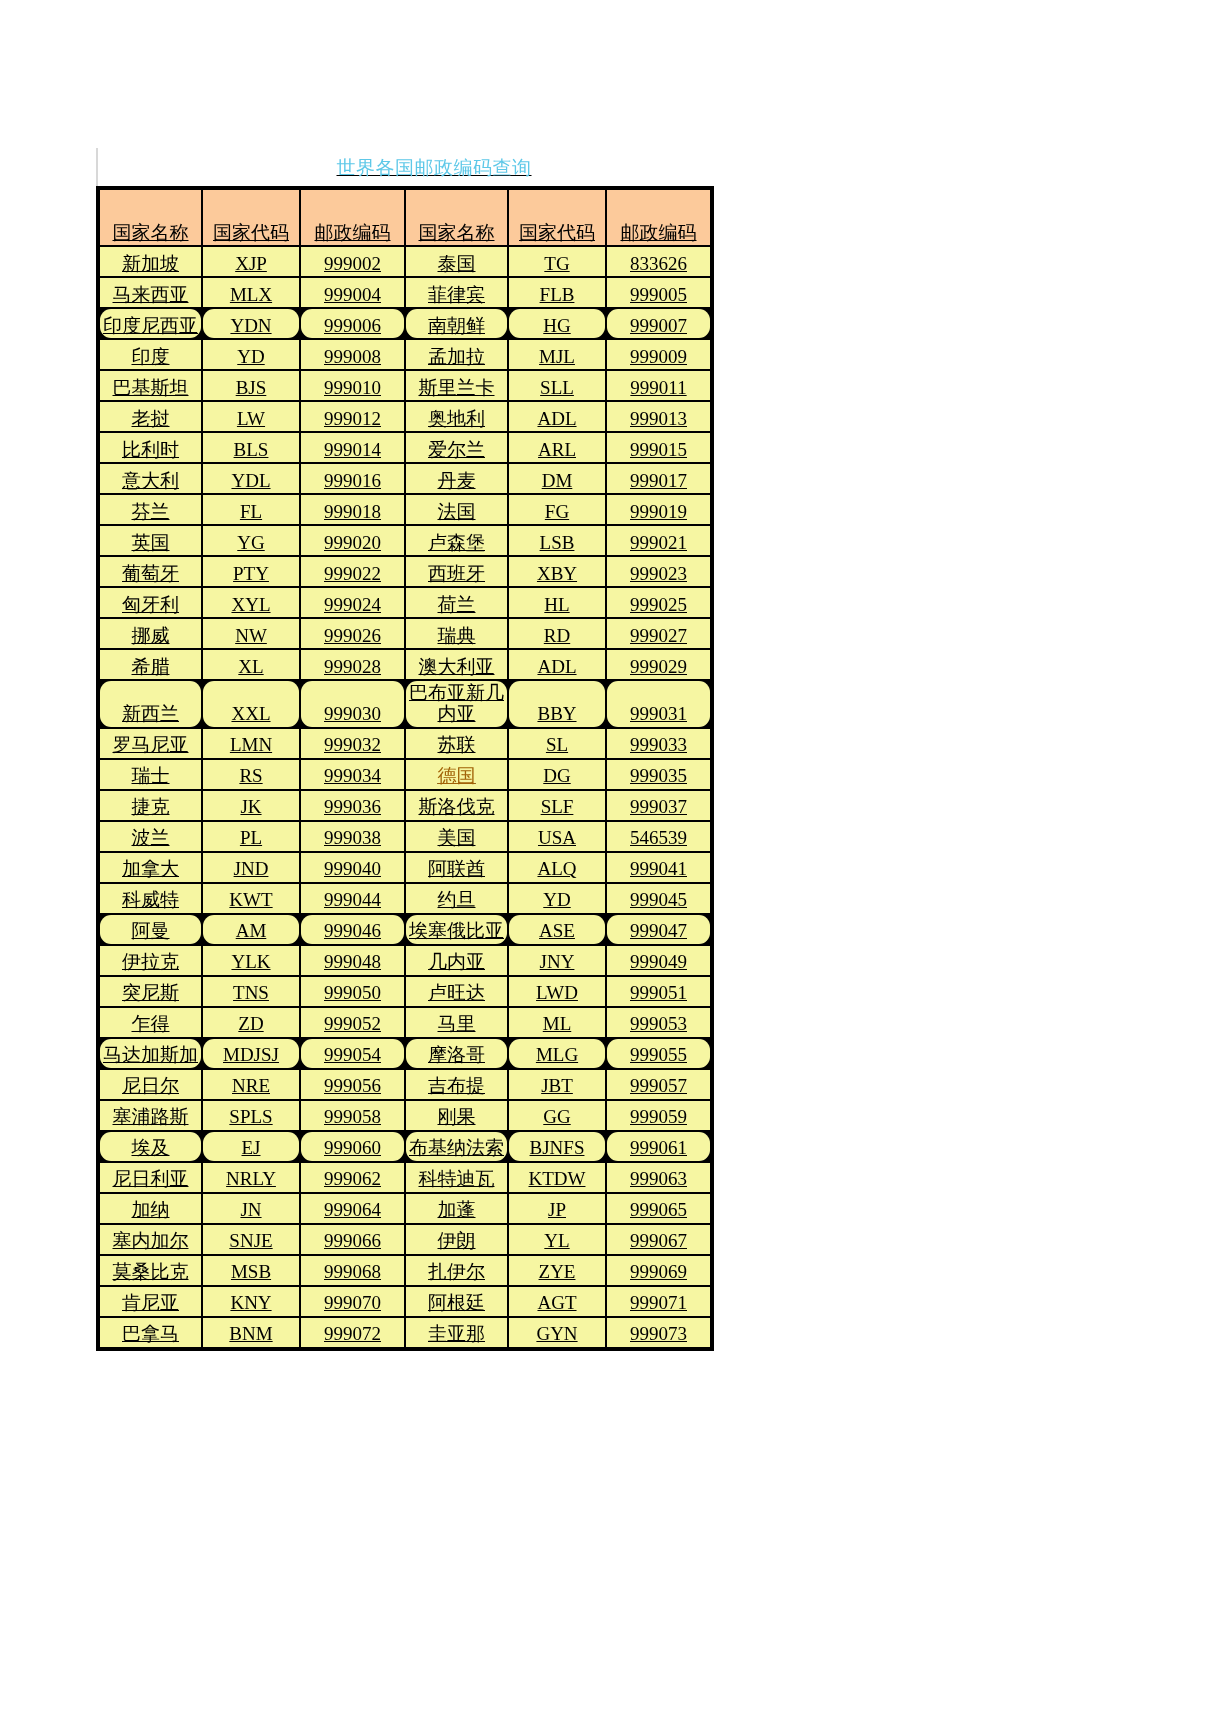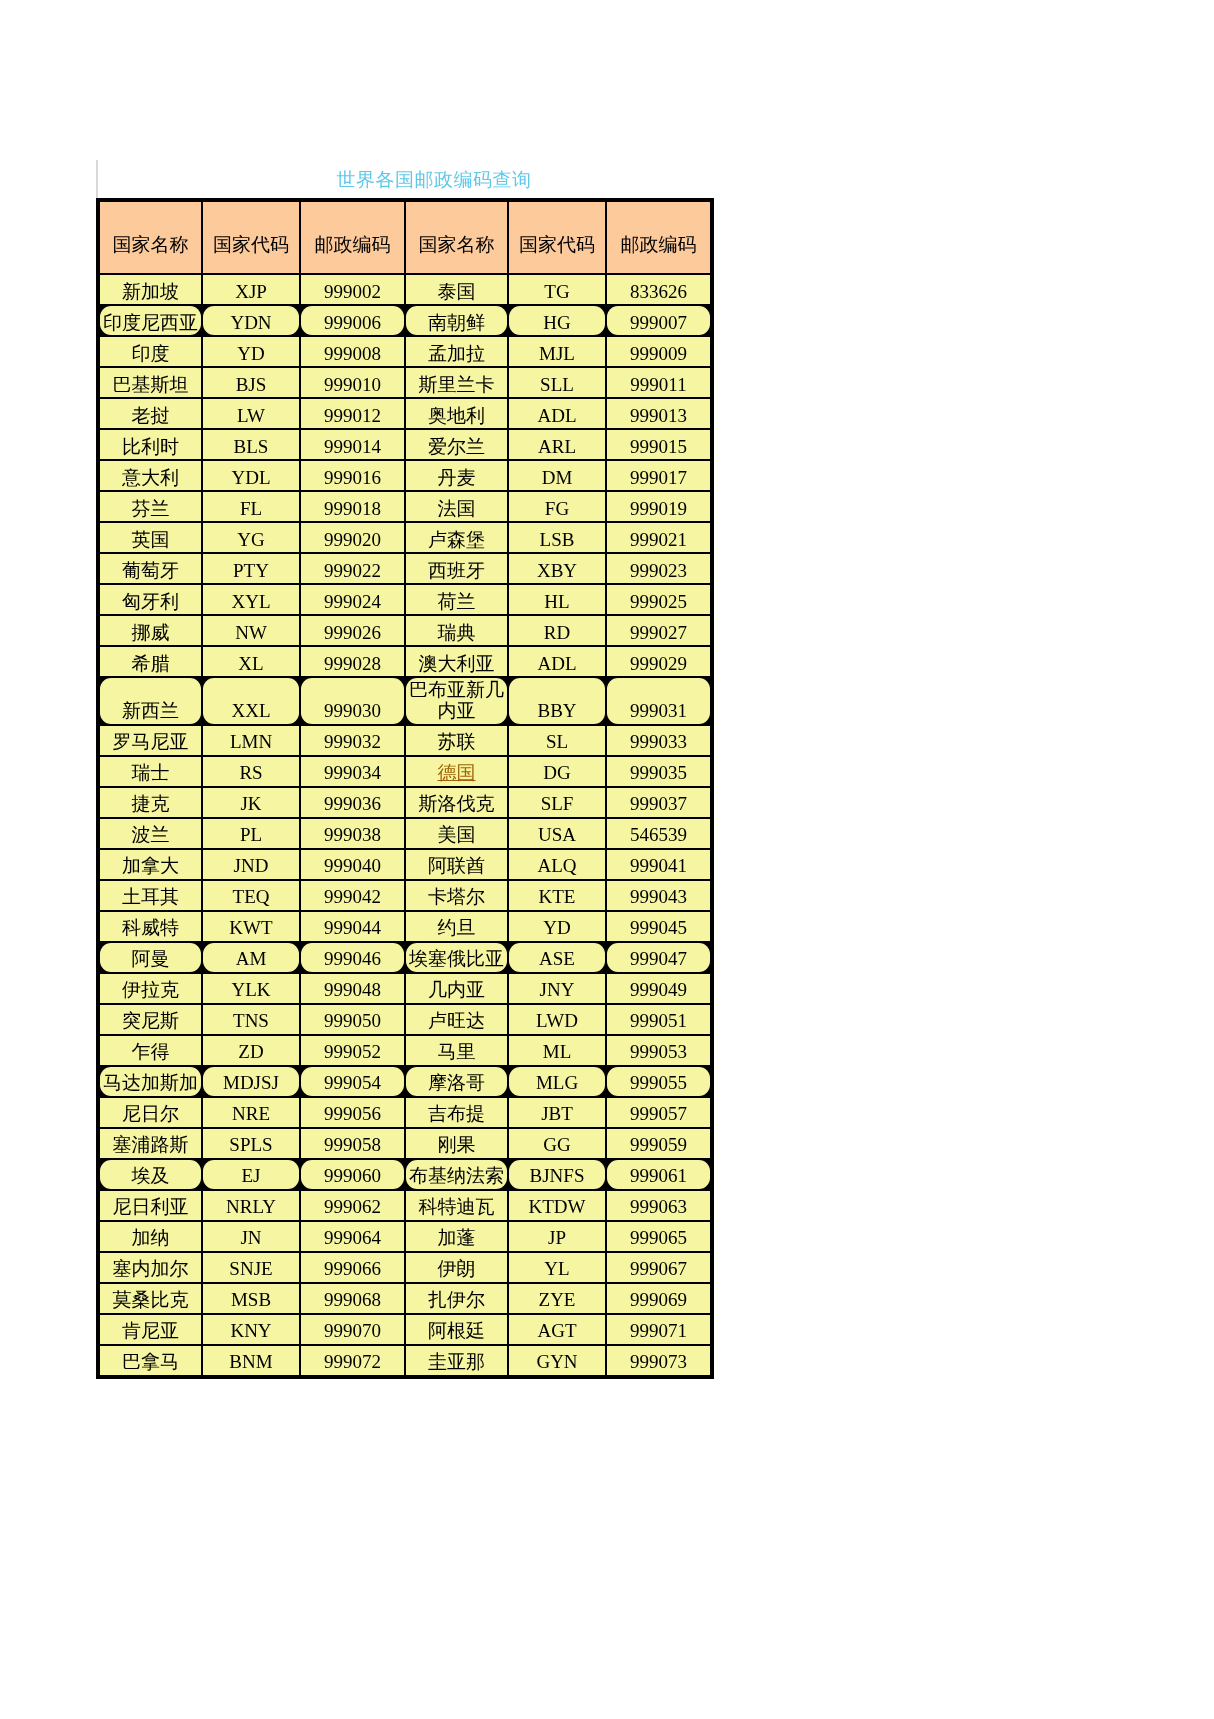--- a/index.html
+++ b/index.html
@@ -10,22 +10,23 @@
   body {
     width: 1214px;
     height: 1719px;
     font-family: "Liberation Serif", "DejaVu Serif", serif;
     position: relative;
     overflow: hidden;
   }
   .sheet {
     position: absolute;
     left: 96px;
-    top: 160px;
+    top: 148px;
     width: 614px;
+    text-decoration: underline;
   }
   
   .title-row {
     height: 38px;
     display: flex;
     align-items: center;
     background: #ffffff;
     border-left: 2px solid #d8d8d8;
   }
   .title-text {
@@ -59,21 +60,21 @@
     padding: 1px 2px 2px 2px;
     line-height: 1.12;
     color: #000000;
     height: 26px;
     overflow: hidden;
   }
   table.grid thead th {
     background: #fcca9b;
     height: 52px;
     vertical-align: bottom;
-    padding-bottom: 18px;
+    padding-bottom: 2px;
   }
   td.code, th.code { font-size: 18px; }
   td.zip, th.zip { font-size: 19px; }
   td.tall { height: 74px; border-radius: 11px; }
   td.name { font-size: 19px; }
   
   col.c-name { width: 101px; }
   col.c-code { width: 96px; }
   col.c-zip  { width: 103px; }
   a.celllink {
@@ -112,20 +113,28 @@
     <tbody>
         <tr>
           <td class="name">新加坡</td>
           <td class="code">XJP</td>
           <td class="zip">999002</td>
           <td class="name">泰国</td>
           <td class="code">TG</td>
           <td class="zip">833626</td>
         </tr>
         <tr>
+          <td class="name">马来西亚</td>
+          <td class="code">MLX</td>
+          <td class="zip">999004</td>
+          <td class="name">菲律宾</td>
+          <td class="code">FLB</td>
+          <td class="zip">999005</td>
+        </tr>
+        <tr>
           <td class="name tall">印度尼西亚</td>
           <td class="code tall">YDN</td>
           <td class="zip tall">999006</td>
           <td class="name tall">南朝鲜</td>
           <td class="code tall">HG</td>
           <td class="zip tall">999007</td>
         </tr>
         <tr>
           <td class="name">印度</td>
           <td class="code">YD</td>
@@ -256,28 +265,20 @@
         </tr>
         <tr>
           <td class="name">加拿大</td>
           <td class="code">JND</td>
           <td class="zip">999040</td>
           <td class="name">阿联酋</td>
           <td class="code">ALQ</td>
           <td class="zip">999041</td>
         </tr>
         <tr>
-          <td class="name">土耳其</td>
-          <td class="code">TEQ</td>
-          <td class="zip">999042</td>
-          <td class="name">卡塔尔</td>
-          <td class="code">KTE</td>
-          <td class="zip">999043</td>
-        </tr>
-        <tr>
           <td class="name">科威特</td>
           <td class="code">KWT</td>
           <td class="zip">999044</td>
           <td class="name">约旦</td>
           <td class="code">YD</td>
           <td class="zip">999045</td>
         </tr>
         <tr>
           <td class="name tall">阿曼</td>
           <td class="code tall">AM</td>

